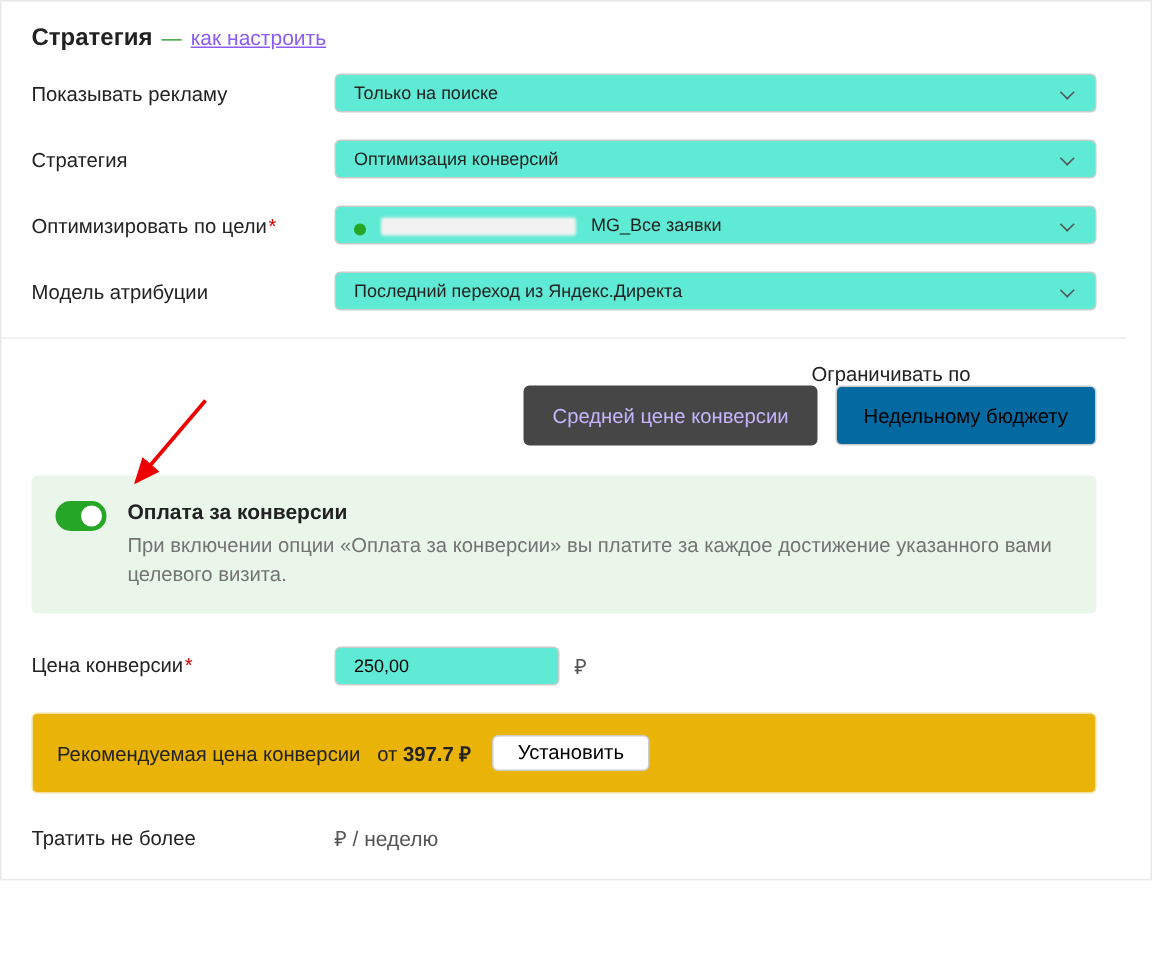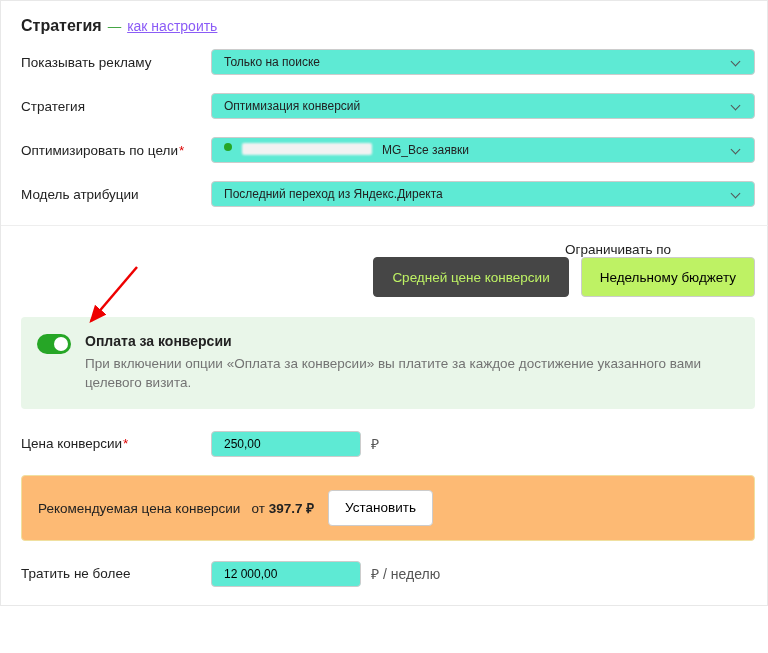--- a/index.html
+++ b/index.html
@@ -1,51 +1,51 @@
 <!DOCTYPE html>
 <html><head>
 <meta charset="utf-8">
 <style>
   * { box-sizing: border-box; margin: 0; padding: 0; }
   body { font-family: Arial, Helvetica, sans-serif; font-size: 13.5px; color: #222; background: #fff; }
   .panel { width: 768px; border: 1px solid #e8e8e8; margin: 0 auto; padding: 0; }
-  .inner { padding: 16px 12px 0 20px; }
+  .inner { padding: 16px 36px 0 20px; }
   .header-row { display: flex; align-items: baseline; gap: 6px; margin-bottom: 14px; }
   .header-title { font-weight: 700; font-size: 16px; }
   .header-link { color: #8b5cf6; font-size: 14px; }
   .dash { color: #2d9b2d; }
-  .row { display: flex; align-items: center; margin-bottom: 18px; }
+  .row { display: flex; align-items: center; margin-bottom: 18px; gap: 12px; }
   .label { width: 190px; font-size: 13.5px; color: #222; }
   .req { color: #d00; margin-left: 1px; }
   .field { flex: 1; }
   .select, .input { width: 100%; border: 1px solid #ccc; border-radius: 4px; height: 26px; padding: 0 12px; display: flex; align-items: center; justify-content: space-between; font-size: 12px; background: #5eead4; }
   .input { justify-content: flex-start; }
   .chev { width: 12px; height: 12px; position: relative; }
   .chev::before { content: ""; position: absolute; top: 2px; left: 2px; width: 6px; height: 6px; border-right: 1.5px solid #555; border-bottom: 1.5px solid #555; transform: rotate(45deg); }
-  .goal-val { display: flex; align-items: flex-start; gap: 10px; }
+  .goal-val { display: flex; align-items: flex-end; gap: 10px; }
   .dot-green { width: 8px; height: 8px; border-radius: 50%; background: #26a626; }
   .blur { display: inline-block; width: 130px; height: 12px; background: #f2f2f2; border-radius: 2px; filter: blur(1px); }
   .hr { border: none; border-top: 1px solid #eee; margin: 0 -20px 16px -20px; }
   .seg-row { display: flex; align-items: flex-end; margin-bottom: 20px; flex-direction: column; }
   .seg-group { display: flex; gap: 12px; }
-  .seg-btn { border: 1px solid #ccc; border-radius: 4px; background: #bef264; height: 40px; padding: 0 18px; font-size: 13.5px; cursor: pointer; }
-  .seg-btn.active { background: #464646; color: #bef264; border-color: #464646; }
+  .seg-btn { border: 1px solid #ccc; border-radius: 4px; background: #0369a1; height: 40px; padding: 0 18px; font-size: 13.5px; cursor: pointer; }
+  .seg-btn.active { background: #464646; color: #c4b5fd; border-color: #464646; }
   .callout { background: #e9f6e9; border-radius: 4px; padding: 16px 18px 16px 16px; display: flex; gap: 14px; margin-bottom: 22px; position: relative; }
   .toggle { width: 34px; height: 20px; border-radius: 10px; background: #26a626; position: relative; flex-shrink: 0; margin-top: 1px; cursor: pointer; }
   .toggle::after { content: ""; position: absolute; width: 14px; height: 14px; background: #fff; border-radius: 50%; top: 3px; right: 3px; }
   .callout-title { font-weight: 700; margin-bottom: 6px; font-size: 14px; }
   .callout-desc { font-size: 13.5px; line-height: 1.4; color: #737373; }
   .arrow { position: absolute; left: 64px; top: -56px; pointer-events: none; }
   .price-wrap { display: flex; align-items: center; gap: 10px; }
   .input-sm { width: 150px; }
   .unit { color: #555; font-size: 14px; }
-  .yellow-bar { background: #fdba74; border: 1px solid #f0e0a0; border-radius: 4px; padding: 14px 16px; display: flex; align-items: center; gap: 14px; margin-bottom: 20px; }
+  .yellow-bar { background: #eab308; border: 1px solid #f0e0a0; border-radius: 4px; padding: 14px 16px; display: flex; align-items: center; gap: 14px; margin-bottom: 20px; }
   .yellow-text { font-size: 13.5px; }
   .yellow-text b { font-weight: 700; }
-  .btn { border: 1px solid #ccc; background: #fff; border-radius: 4px; height: 36px; padding: 0 16px; font-size: 13.5px; cursor: pointer; }
+  .btn { border: 1px solid #ccc; background: #fff; border-radius: 4px; height: 24px; padding: 0 16px; font-size: 13.5px; cursor: pointer; }
 </style>
 </head>
 <body>
 
 <div class="panel">
   <div class="inner">
 
     <div class="header-row">
       <span class="header-title">Стратегия</span>
       <span class="dash">—</span>
@@ -139,20 +139,19 @@
         <span>Рекомендуемая цена конверсии</span>
         &nbsp;&nbsp;<span>от</span>
         <b>397.7 ₽</b>
       </div>
       <button class="btn">Установить</button>
     </div>
 
     <div class="row">
       <div class="label">Тратить не более</div>
       <div class="price-wrap">
-        <input class="input input-sm" value="12 000,00" style="">
         <span class="unit">₽ / неделю</span>
       </div>
     </div>
 
   </div>
 
 </div>
 
 </body></html>

